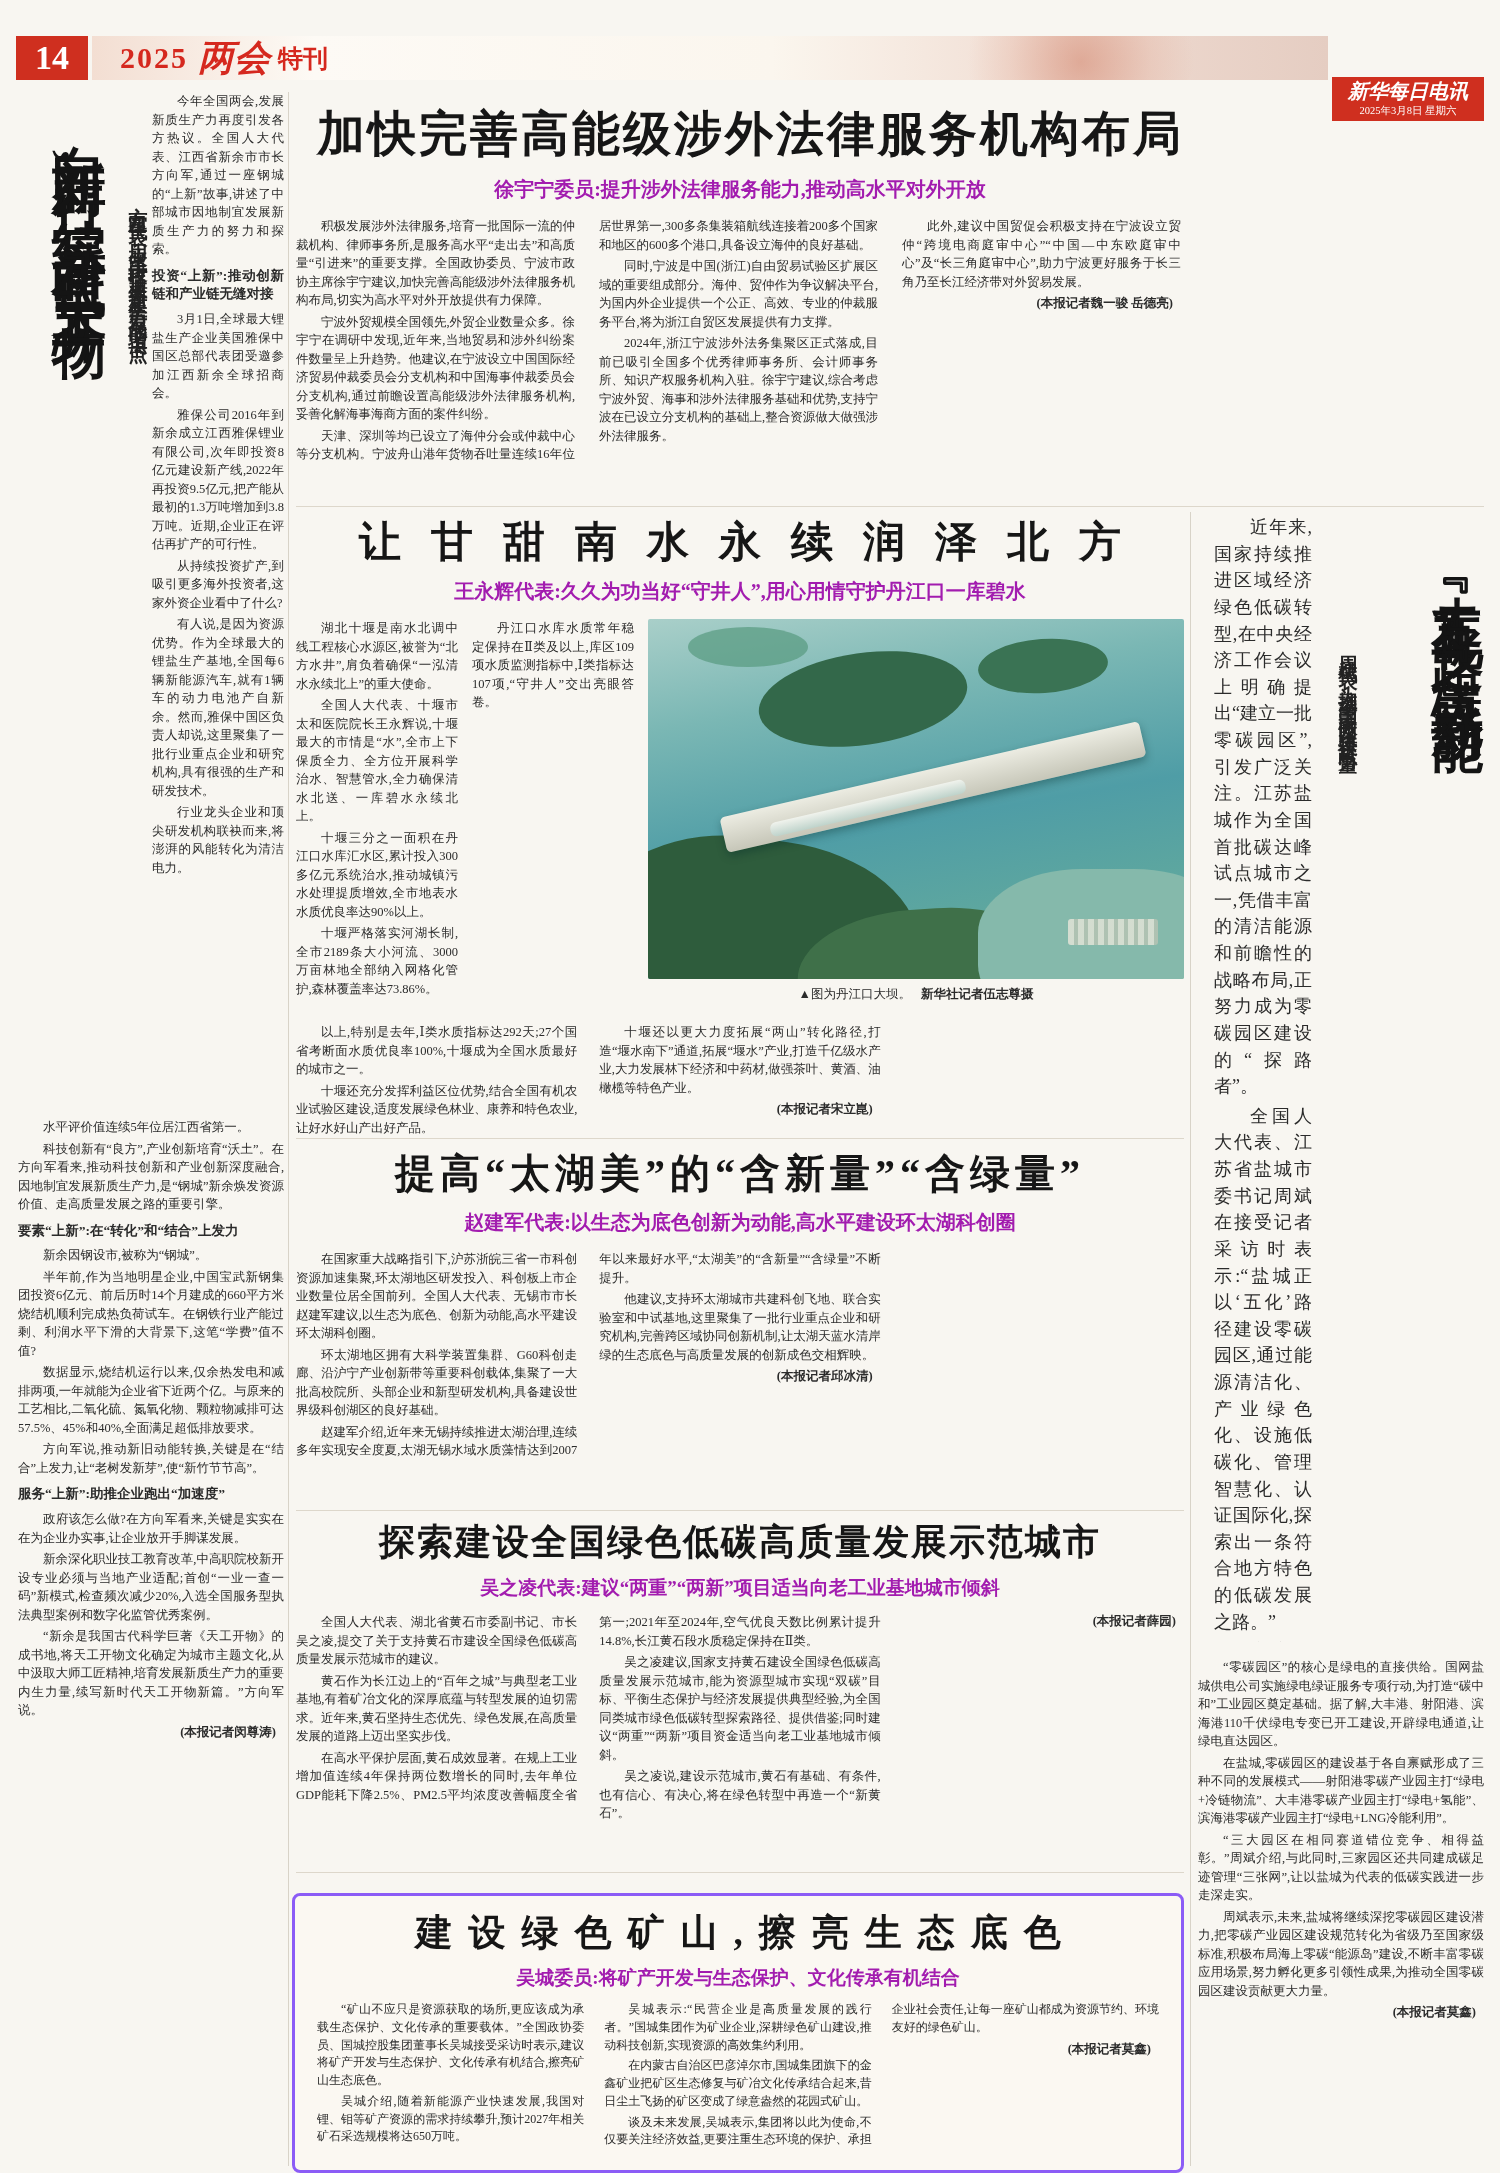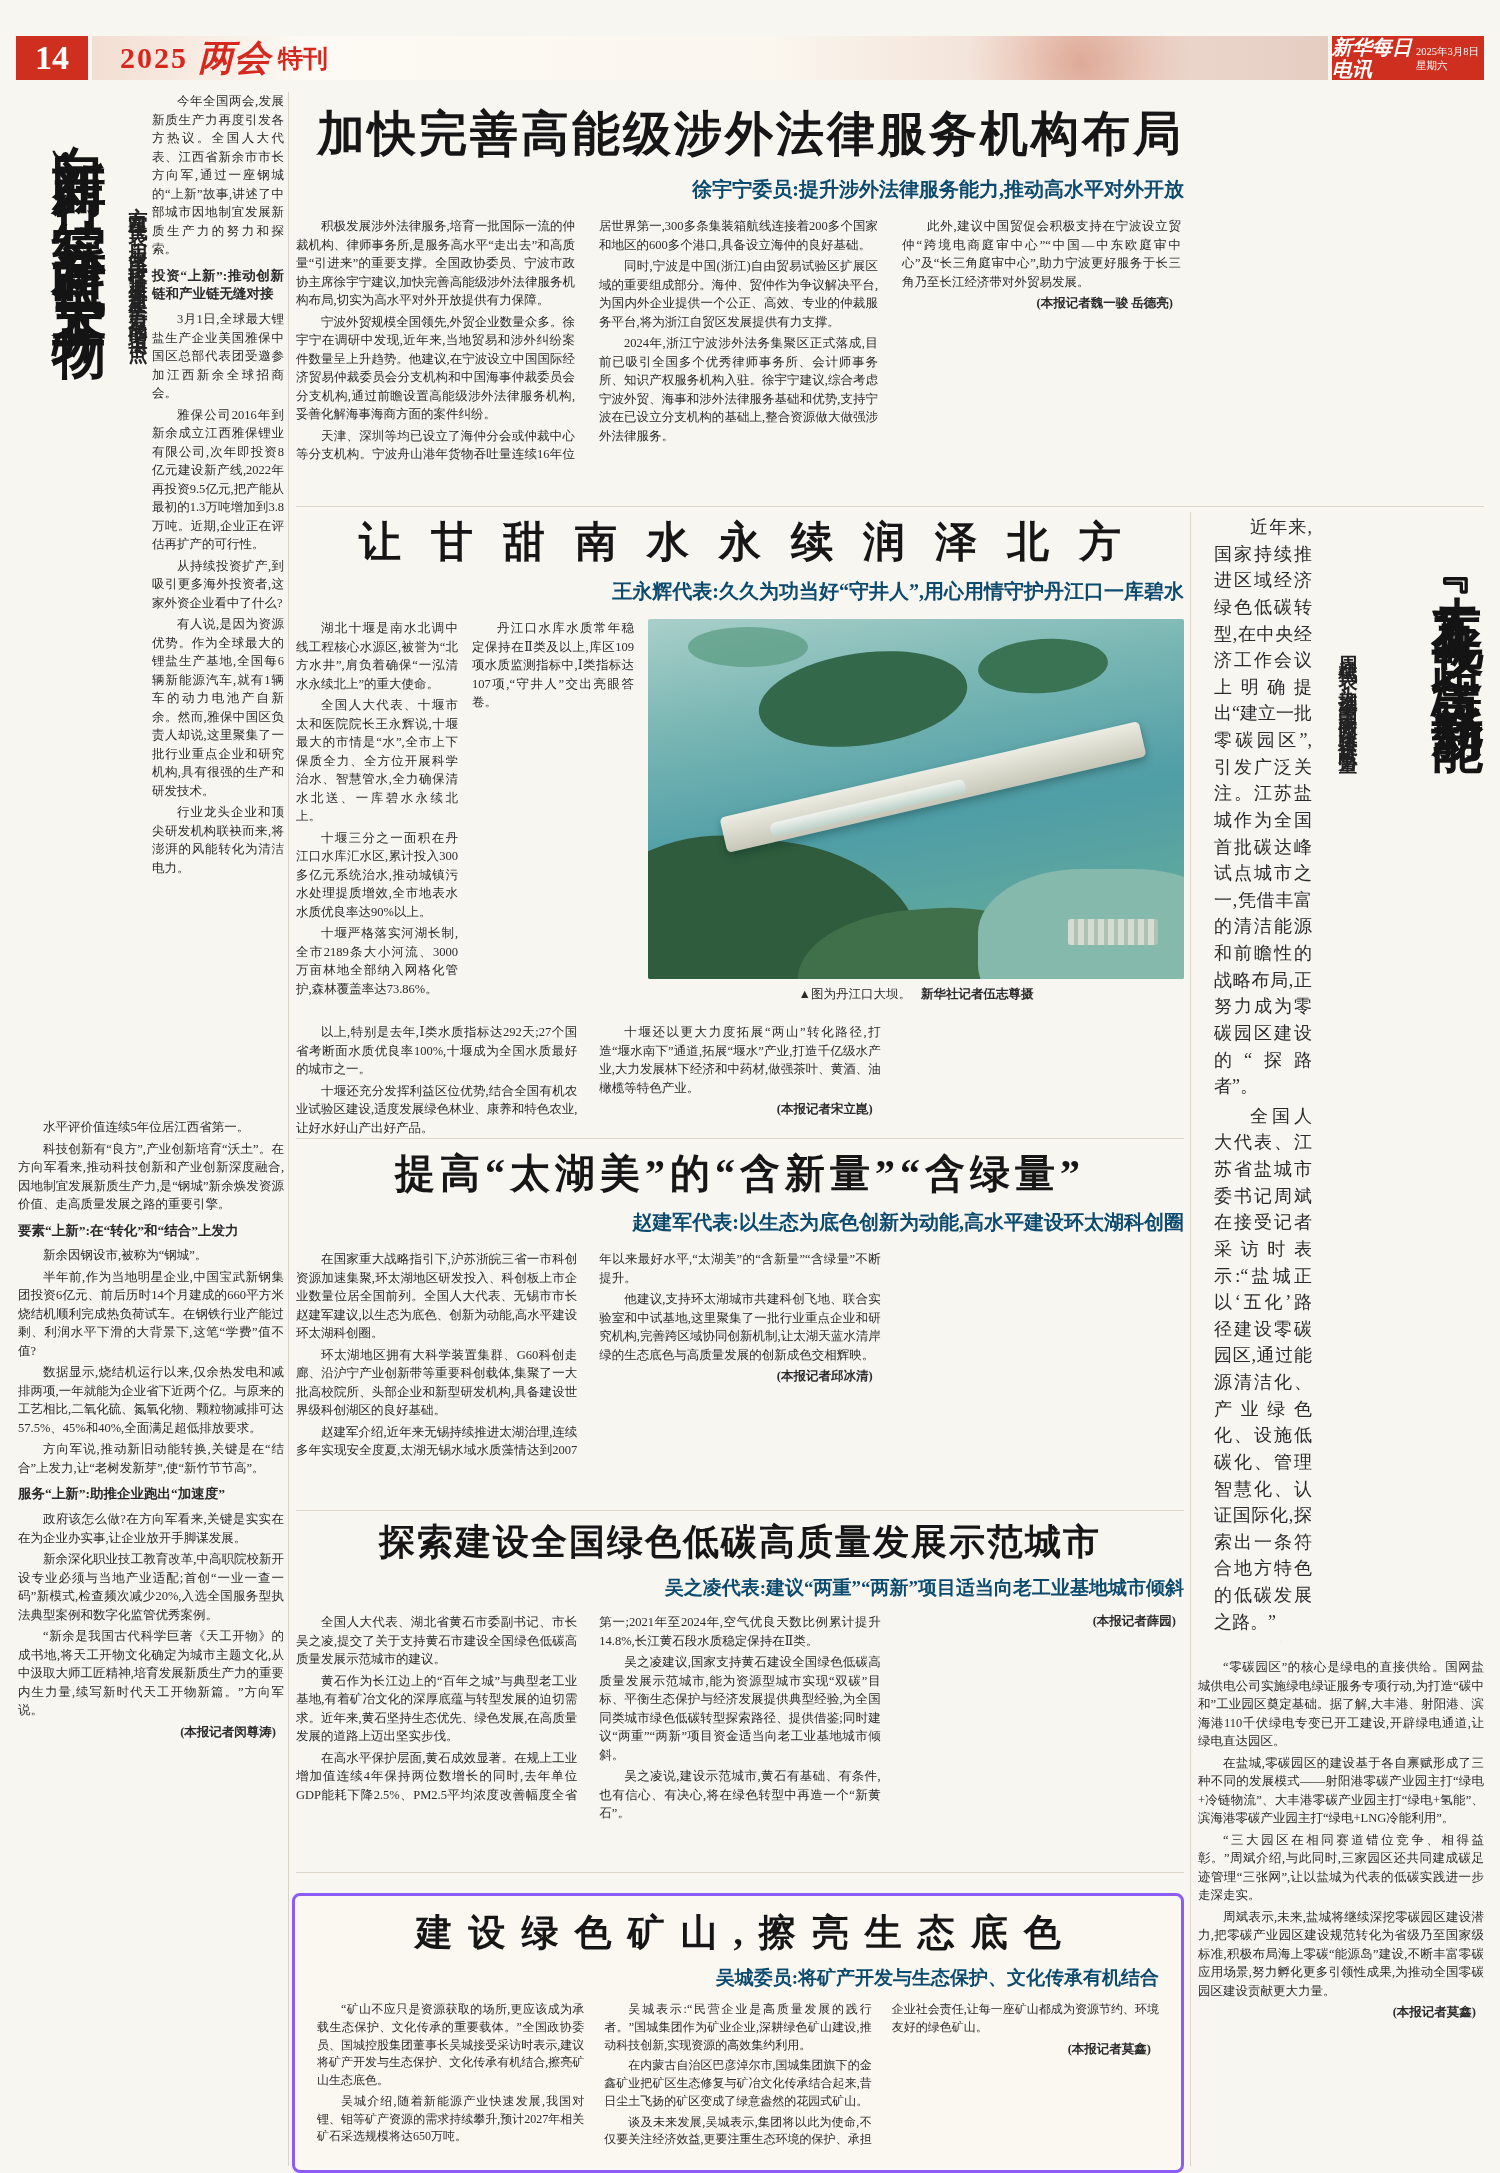--- a/index.html
+++ b/index.html
@@ -11,32 +11,32 @@
       font-size:34px;font-weight:900;}
   #hband{position:absolute;top:36px;left:92px;width:1236px;height:44px;
       background:linear-gradient(90deg,#f3ded2 0%,#fdfaf5 18%,#fbf6ee 55%,#f0dcd2 78%,#e5cdc2 100%);
       display:flex;align-items:center;overflow:hidden;}
   #hband .y{color:#d5281e;font-size:30px;font-weight:900;margin-left:28px;letter-spacing:2px;}
   #hband .scr{color:#d5281e;font-size:36px;font-weight:900;font-style:italic;margin-left:10px;
       font-family:"DejaVu Serif","Liberation Serif",serif;}
   #hband .suf{color:#d5281e;font-size:25px;font-weight:900;margin-left:8px;}
   .rose{position:absolute;right:130px;top:-40px;width:260px;height:120px;border-radius:50%;
       background:radial-gradient(circle at 55% 55%, rgba(203,110,82,.45), rgba(226,170,150,.28) 45%, transparent 72%);}
-  #hr{left:1332px;width:152px;display:flex;flex-direction:row;align-items:center;justify-content:center;}
+  #hr{left:1332px;width:152px;display:flex;flex-direction:column;align-items:center;justify-content:center;margin-top:41px;}
   #hr .mast{font-size:20px;font-weight:900;font-style:italic;line-height:1.1;}
   #hr .date{font-size:10.5px;margin-top:2px;}
   
   .vrule{position:absolute;width:1px;background:#d8d3c8;}
   .hrule{position:absolute;height:1px;background:#ddd7cb;}
   
   .para{margin:0 0 3px;text-indent:2em;font-size:12.5px;line-height:1.48;text-align:justify;}
   .subhead{margin:8px 0 6px;font-weight:bold;font-size:13.5px;line-height:1.4;text-align:justify;}
   .byline{margin-top:4px;padding-right:8px;font-weight:bold;font-size:12.5px;text-align:right;}
   .colbody{column-fill:auto;overflow:hidden;}
-  .sub-line{font-size:20px;font-weight:bold;text-align:right;color:#0c4a6e;}
+  .sub-line{font-size:20px;font-weight:bold;text-align:center;color:#a21caf;}
   
   #left-top{position:absolute;left:18px;top:92px;width:266px;height:1018px;display:flex;overflow:hidden;}
   .vhead-main{writing-mode:vertical-rl;font-size:54px;font-weight:900;color:#141414;
       letter-spacing:12px;width:88px;text-align:start;margin-top:10px;line-height:1.0;}
   .vsub{writing-mode:vertical-rl;font-size:19px;font-weight:bold;width:42px;margin-top:100px;
       letter-spacing:5px;color:#222;line-height:1.1;}
   #left-intro{flex:1;padding-left:4px;overflow:hidden;}
   #left-bottom{position:absolute;left:18px;top:1118px;width:266px;height:1048px;overflow:hidden;}
   
   #a1{position:absolute;left:296px;top:92px;width:1188px;}

